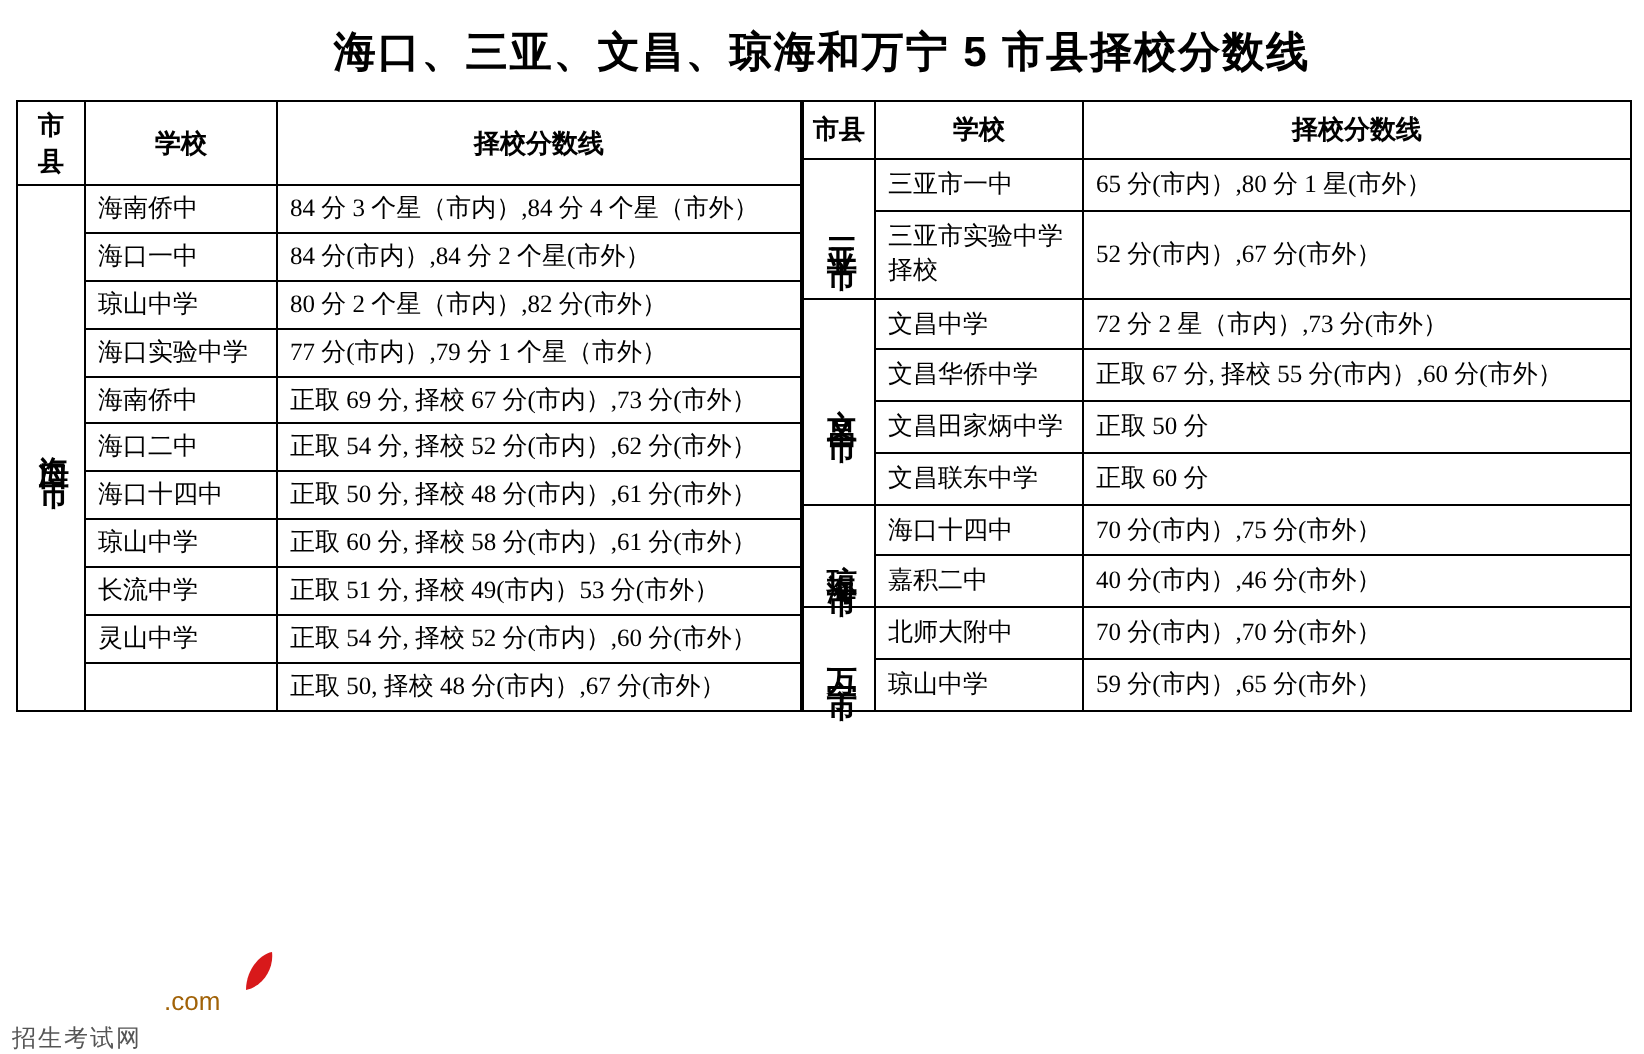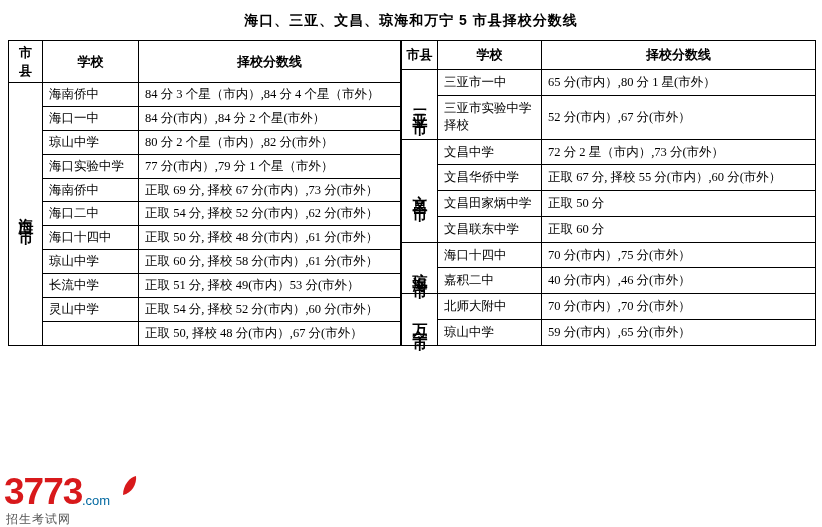--- a/index.html
+++ b/index.html
@@ -8,21 +8,21 @@
     background:#ffffff;
     font-family:"Liberation Serif","DejaVu Serif",serif;
     color:#000;
     position:relative;
     overflow:hidden;
   }
   #title{
     text-align:center;
     font-family:"Liberation Sans","DejaVu Sans",sans-serif;
     font-weight:bold;
-    font-size:14px;
+    font-size:21px;
     letter-spacing:1px;
     padding-top:12px;
     padding-bottom:10px;
   }
   .tables{
     display:flex;
     padding:0 8px;
     box-sizing:border-box;
     gap:0px;
     border-radius:16px;
@@ -94,21 +94,21 @@
     font-size:37px;
     color:#d8191b;
     letter-spacing:-1px;
     line-height:1;
     position:absolute;
     left:0;top:0;
   }
   #wm-com{
     font-family:"Liberation Sans","DejaVu Sans",sans-serif;
     font-size:13px;
-    color:#0369a1;
+    color:#a16207;
     position:absolute;
     left:78px;top:20px;
   }
   #wm-dot{
     position:absolute;
     left:116px;top:2px;
     width:18px;height:22px;
   }
   #wm-sub{
     position:absolute;
@@ -255,19 +255,18 @@
       <tr>
         <td class="school">琼山中学</td>
         <td class="score">59 分(市内）,65 分(市外）</td>
       </tr>
     </tbody>
   </table>
 
 </div>
 
 <div id="watermark">
-  <div id="wm-num">3773</div>
   <svg id="wm-dot" viewBox="0 0 18 22">
     <path d="M3 20 C3 10, 10 2, 16 1 C17 9, 12 18, 3 20 Z" fill="#d8191b"></path>
   </svg>
   <div id="wm-com">.com</div>
   <div id="wm-sub">招生考试网</div>
 </div>
 
 </body></html>

